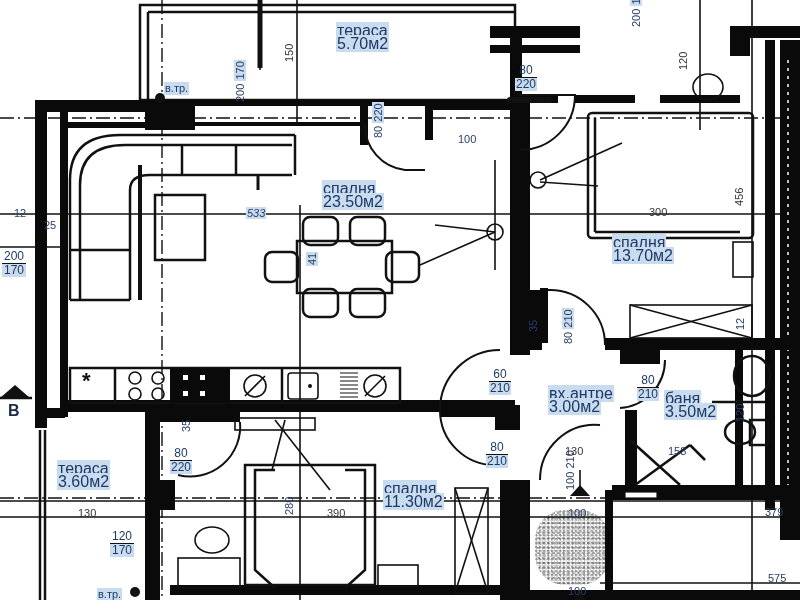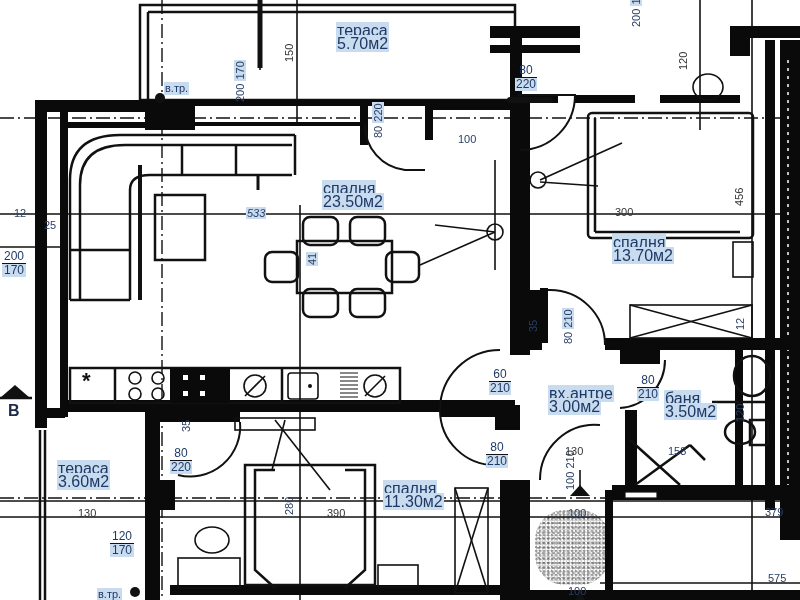--- a/index.html
+++ b/index.html
@@ -315,21 +315,21 @@
   <span>100</span>
   <span>210</span>
 </div>
 
 <div class="dimg vert" style="left:283px;top:62px;">150</div>
 <div class="dim hl" style="left:246px;top:207px;font-style:italic;">533</div>
 <div class="dim" style="left:14px;top:207px;">12</div>
 <div class="dim" style="left:44px;top:207px;margin-top:12px;">25</div>
 <div class="dim vert hl" style="left:306px;top:266px;">41</div>
 <div class="dim" style="left:458px;top:133px;">100</div>
-<div class="dimg" style="left:615px;top:206px;">300</div>
+<div class="dimg" style="left:649px;top:206px;">300</div>
 <div class="dimg vert" style="left:733px;top:206px;">456</div>
 <div class="dimg vert" style="left:677px;top:70px;">120</div>
 <div class="dim vert" style="left:734px;top:330px;">12</div>
 <div class="dim vert" style="left:527px;top:332px;">35</div>
 <div class="dim vert" style="left:180px;top:432px;">35</div>
 <div class="dimg" style="left:565px;top:445px;">130</div>
 <div class="dim" style="left:668px;top:445px;">158</div>
 <div class="dim vert" style="left:734px;top:422px;">120</div>
 <div class="dimg" style="left:78px;top:507px;">130</div>
 <div class="dimg" style="left:327px;top:507px;">390</div>

